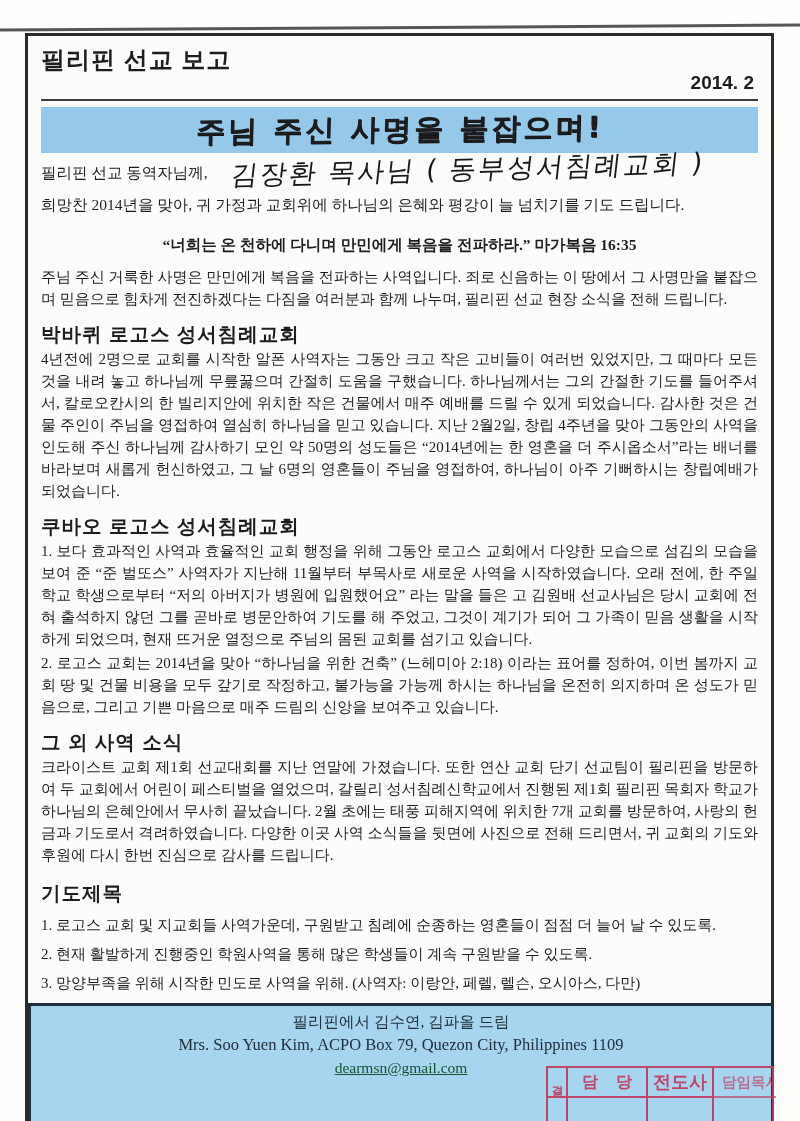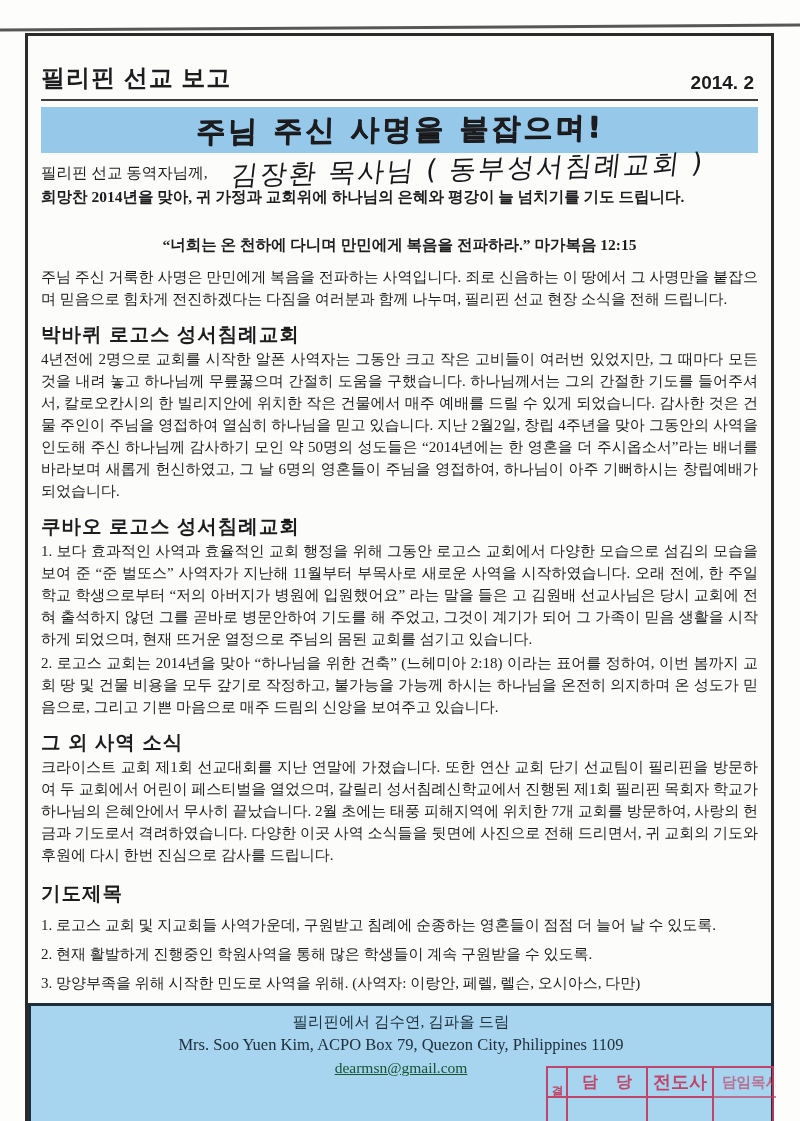--- a/index.html
+++ b/index.html
@@ -11,21 +11,21 @@
   }
   .scan-edge{
     position:absolute;left:0;top:26px;width:820px;height:3px;
     background:#3a3a3a;transform:rotate(-0.35deg);opacity:.85;
   }
   .frame{
     position:absolute;left:25px;top:33px;width:749px;height:1200px;
     border:3px solid #2b2b2b;background:#fcfcfa;
     padding:8px 13px 0 13px;box-sizing:border-box;
   }
-  .hdr{display:flex;justify-content:space-between;align-items:flex-end;}
+  .hdr{display:flex;justify-content:space-between;align-items:flex-start;}
   .title{
     font-family:"Liberation Sans","DejaVu Sans",sans-serif;
     font-size:24px;font-weight:700;letter-spacing:1px;
   }
   .date{
     font-family:"Liberation Sans","DejaVu Sans",sans-serif;
     font-size:19px;font-weight:700;padding-right:4px;margin-top:28px;
   }
   .rule{height:2px;background:#3c3c3c;margin-top:5px;}
   .banner{
@@ -42,21 +42,21 @@
   .greet .to{font-size:15.5px;line-height:24px;}
   .hand{
     font-family:"DejaVu Sans","Liberation Sans",sans-serif;
     font-weight:500;color:#17171c;
   }
   .hand-name{
     position:absolute;left:190px;top:-10px;font-size:27px;
     transform:rotate(-1.5deg) skewX(-8deg);letter-spacing:2px;
     white-space:nowrap;
   }
-  .blessing{position:absolute;left:0;top:26px;font-size:15.5px;font-weight:bold;}
+  .blessing{position:absolute;left:0;top:34px;font-size:15.5px;}
   .verse{
     text-align:center;font-weight:700;font-size:15.5px;margin-top:10px;
   }
   .para{font-size:15px;line-height:22px;text-align:justify;margin-top:10px;}
   .sec-h{
     font-family:"Liberation Sans","DejaVu Sans",sans-serif;
     font-size:19.5px;font-weight:600;letter-spacing:1px;
     margin-top:12px;line-height:24px;
   }
   .sec-p{font-size:15px;line-height:22px;text-align:justify;margin-top:2px;}
@@ -125,21 +125,21 @@
     </div>
 
     <div class="greet">
       <div class="to">필리핀 선교 동역자님께,</div>
       <div class="hand hand-name">김장환 목사님 ( 동부성서침례교회 )</div>
       <div class="blessing">희망찬 2014년을 맞아, 귀 가정과 교회위에 하나님의 은혜와 평강이 늘 넘치기를 기도 드립니다.</div>
     </div>
 
     <div class="verse">
       <span>“너희는 온 천하에 다니며 만민에게 복음을 전파하라.”</span>
-      <span>마가복음 12:15</span>
+      <span>마가복음 16:35</span>
     </div>
 
     <div class="para">주님 주신 거룩한 사명은 만민에게 복음을 전파하는 사역입니다.  죄로 신음하는 이 땅에서 그 사명만을 붙잡으며 믿음으로 힘차게 전진하겠다는 다짐을 여러분과 함께 나누며, 필리핀 선교 현장 소식을 전해 드립니다.</div>
 
     <div>
       <div class="sec-h">박바퀴 로고스 성서침례교회</div>
       <div class="sec-p">4년전에 2명으로 교회를 시작한 알폰 사역자는 그동안 크고 작은 고비들이 여러번 있었지만, 그 때마다 모든 것을 내려 놓고 하나님께 무릎꿇으며 간절히 도움을 구했습니다.   하나님께서는 그의 간절한 기도를 들어주셔서, 칼로오칸시의 한 빌리지안에 위치한 작은 건물에서 매주 예배를 드릴 수 있게 되었습니다. 감사한 것은 건물 주인이 주님을 영접하여 열심히 하나님을 믿고 있습니다. 지난 2월2일, 창립 4주년을 맞아 그동안의 사역을 인도해 주신 하나님께 감사하기 모인 약 50명의 성도들은 “2014년에는 한 영혼을 더 주시옵소서”라는 배너를 바라보며 새롭게 헌신하였고, 그 날 6명의 영혼들이 주님을 영접하여, 하나님이 아주 기뻐하시는 창립예배가 되었습니다.</div>
     </div>
 
     <div>

